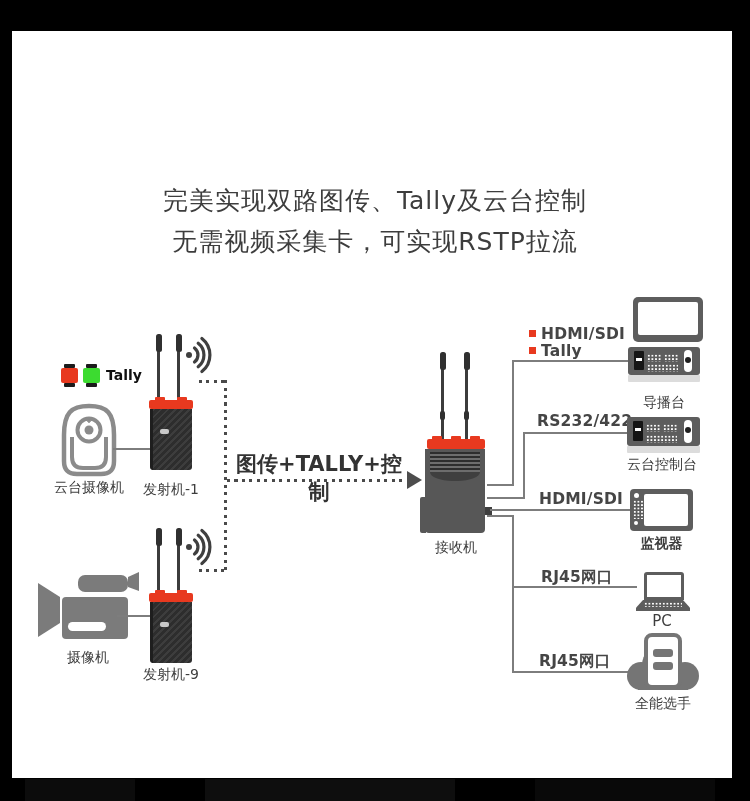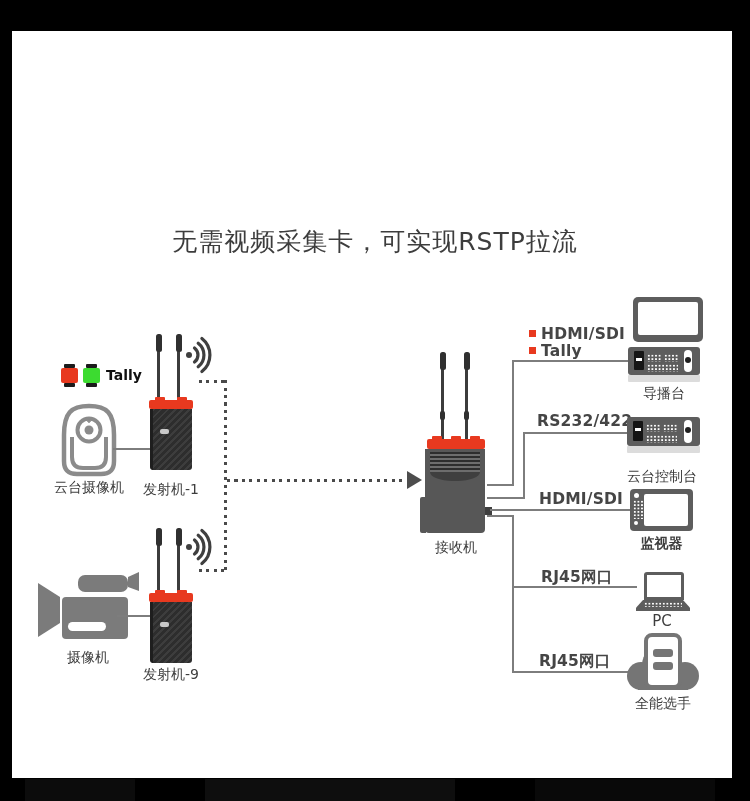--- a/index.html
+++ b/index.html
@@ -59,20 +59,21 @@
   .pc-screen{border:3px solid #5d5d5d;background:#fff;border-radius:3px 3px 0 0;box-sizing:border-box;}
   .pc-base{background:#5d5d5d;clip-path:polygon(13% 0,87% 0,100% 70%,100% 100%,0 100%,0 70%);}
   .bottom-panel{height:22px;top:779px;}
 </style>
 </head>
 <body>
 
 <div id="canvas">
   <div class="abs" id="white-panel"></div>
 
+  <div class="abs subline sub1">完美实现双路图传、Tally及云台控制</div>
   <div class="abs subline sub2">无需视频采集卡，可实现RSTP拉流</div>
 
   <div class="abs tally-light" style="left:61px;top:364px;">
     <div class="tally-body" style="background:#e8391f;"></div>
     <div class="tally-cap" style="top:0;"></div>
       <div class="tally-cap" style="bottom:0;"></div>
   </div>
   <div class="abs tally-light" style="left:83px;top:364px;">
     <div class="tally-body" style="background:#3cdb30;"></div>
     <div class="tally-cap" style="top:0;"></div>
@@ -126,20 +127,21 @@
   <svg class="abs" style="left:185px;top:527px;" width="34" height="40" viewBox="0 0 34 40">
     <circle cx="4" cy="20" r="3" fill="#3f3f3f"></circle>
     <path d="M9.5,12.9 A9,9 0 0 1 9.5,27.1 M13.2,8.2 A15,15 0 0 1 13.2,31.8 M16.9,3.5 A21,21 0 0 1 16.9,36.5" fill="none" stroke="#3f3f3f" stroke-width="3.2" stroke-linecap="round"></path>
   </svg>
 
   <div class="abs dot-h" style="left:199px;top:380px;width:28px;"></div>
   <div class="abs dot-v" style="left:224px;top:380px;height:192px;"></div>
   <div class="abs dot-h" style="left:199px;top:569px;width:28px;"></div>
   <div class="abs dot-h" style="left:227px;top:479px;width:181px;"></div>
   <div class="abs arrow-head" style="left:407px;top:471px;"></div>
+  <div class="abs wireless-label" style="left:228px;top:450px;">图传+TALLY+控制</div>
 
   <div class="abs ant rx-joint" style="left:441px;top:369px;height:71px;"></div>
   <div class="abs ant rx-joint" style="left:465px;top:369px;height:71px;"></div>
   <div class="abs dev-cap" style="left:427px;top:439px;width:58px;height:10px;">
     <div class="cap-bump" style="left:5px;"></div>
       <div class="cap-bump" style="left:24px;"></div>
       <div class="cap-bump" style="right:5px;"></div>
   </div>
   <div class="abs rx-body" style="left:425px;top:449px;width:60px;height:84px;"></div>
   <div class="abs rx-grille" style="left:430px;top:452px;width:50px;height:20px;"></div>
@@ -179,31 +181,31 @@
     <div class="screen" style="left:5px;top:5px;width:60px;height:33px;"></div>
   </div>
   <div class="abs gray-dev" style="left:628px;top:347px;width:72px;height:28px;">
     <div class="fader" style="left:6px;top:4px;width:10px;height:19px;"></div>
     <div class="dots" style="position:absolute;left:19px;top:7px;width:14px;height:8px;"></div>
     <div class="dots" style="position:absolute;left:36px;top:7px;width:14px;height:8px;"></div>
     <div class="dots" style="position:absolute;left:19px;top:17px;width:31px;height:8px;"></div>
     <div class="joystick" style="left:56px;top:3px;width:8px;height:22px;"></div>
   </div>
   <div class="abs dev-base" style="left:628px;top:375px;width:72px;height:7px;"></div>
-  <div class="abs dev-label" style="left:628px;top:385px;width:72px;">导播台</div>
+  <div class="abs dev-label" style="left:628px;top:394px;width:72px;">导播台</div>
 
   <div class="abs gray-dev" style="left:627px;top:417px;width:73px;height:29px;">
     <div class="fader" style="left:6px;top:4px;width:10px;height:20px;"></div>
     <div class="dots" style="position:absolute;left:19px;top:7px;width:14px;height:8px;"></div>
     <div class="dots" style="position:absolute;left:36px;top:7px;width:14px;height:8px;"></div>
     <div class="dots" style="position:absolute;left:19px;top:18px;width:31px;height:8px;"></div>
     <div class="joystick" style="left:57px;top:3px;width:8px;height:23px;"></div>
   </div>
   <div class="abs dev-base" style="left:627px;top:446px;width:73px;height:7px;"></div>
-  <div class="abs dev-label" style="left:612px;top:468px;width:100px;">云台控制台</div>
+  <div class="abs dev-label" style="left:612px;top:456px;width:100px;">云台控制台</div>
 
   <div class="abs gray-dev" style="left:630px;top:489px;width:63px;height:42px;border-radius:4px;">
     <div class="screen" style="left:14px;top:5px;width:44px;height:32px;"></div>
     <div style="position:absolute;left:4px;top:4px;width:5px;height:5px;background:#fff;border-radius:50%;"></div>
     <div class="dots" style="position:absolute;left:3px;top:11px;width:10px;height:19px;"></div>
     <div style="position:absolute;left:4px;top:32px;width:4px;height:4px;background:#fff;border-radius:50%;"></div>
   </div>
   <div class="abs dev-label" style="left:614px;top:535px;width:95px;font-weight:bold;">监视器</div>
 
   <div class="abs pc-screen" style="left:644px;top:572px;width:40px;height:28px;"></div>

